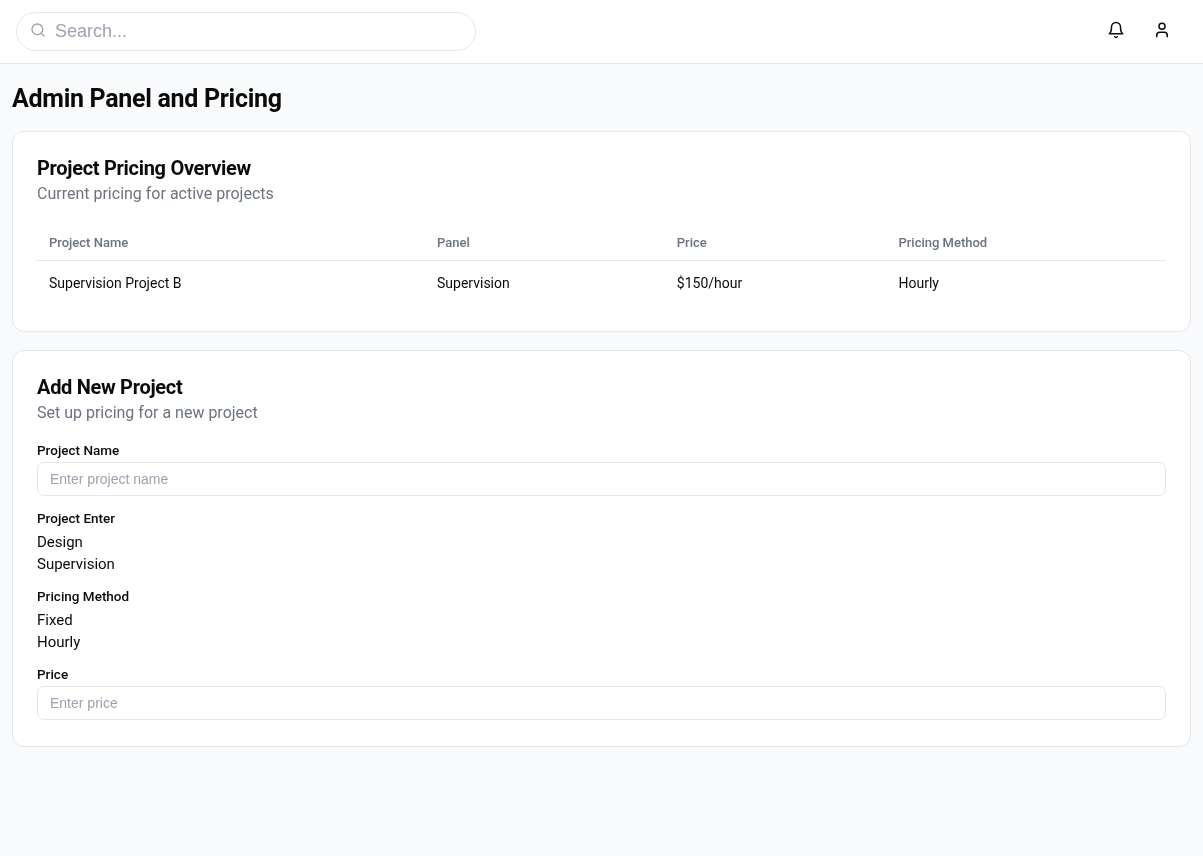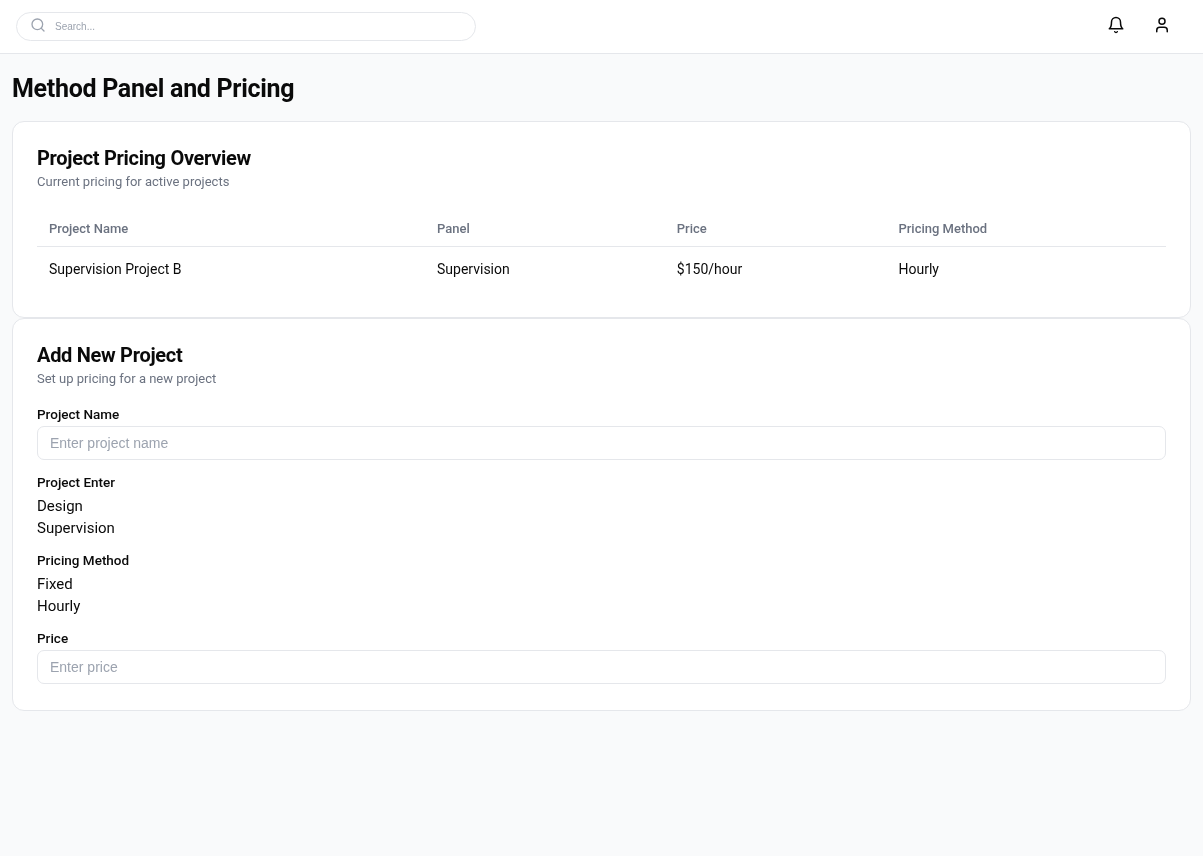--- a/index.html
+++ b/index.html
@@ -30,21 +30,21 @@
       top: 50%;
       transform: translateY(-50%);
       color: #9ca3af;
       pointer-events: none;
     }
     .search-input {
       width: 100%;
       padding: 8px 14px 8px 38px;
       border: 1px solid #e5e7eb;
       border-radius: 999px;
-      font-size: 10px;
+      font-size: 18px;
       outline: none;
       color: #374151;
     }
     .search-input::placeholder {
       color: #9ca3af;
     }
     .header-actions {
       display: flex;
       align-items: center;
       gap: 20px;
@@ -67,28 +67,29 @@
       font-size: 25px;
       font-weight: 700;
       margin-bottom: 18px;
       letter-spacing: -0.3px;
     }
     .card {
       background: #ffffff;
       border: 1px solid #e5e7eb;
       border-radius: 12px;
       padding: 24px 24px 26px 24px;
+      margin-bottom: 18px;
     }
     .card-title {
       font-size: 20px;
       font-weight: 700;
       letter-spacing: -0.3px;
     }
     .card-subtitle {
-      font-size: 13px;
+      font-size: 16px;
       color: #6b7280;
       margin-top: 4px;
     }
     .table {
       width: 100%;
       border-collapse: collapse;
       margin-top: 22px;
     }
     .table th {
       text-align: left;
@@ -175,21 +176,21 @@
         <svg width="18" height="18" viewBox="0 0 24 24" fill="none" stroke="currentColor" stroke-width="2" stroke-linecap="round" stroke-linejoin="round">
             <path d="M19 21v-2a4 4 0 0 0-4-4H9a4 4 0 0 0-4 4v2"></path>
             <circle cx="12" cy="7" r="4"></circle>
           </svg>
       </span>
     </button>
   </div>
 </div>
 
 <div class="page">
-  <h1 class="page-title">Method Panel and Pricing</h1>
+  <h1 class="page-title">Admin Panel and Pricing</h1>
 
   <div class="card">
     <h2 class="card-title">Project Pricing Overview</h2>
     <p class="card-subtitle">Current pricing for active projects</p>
 
     <table class="table">
       <thead>
         <tr>
           <th>Project Name</th>
           <th>Panel</th>

